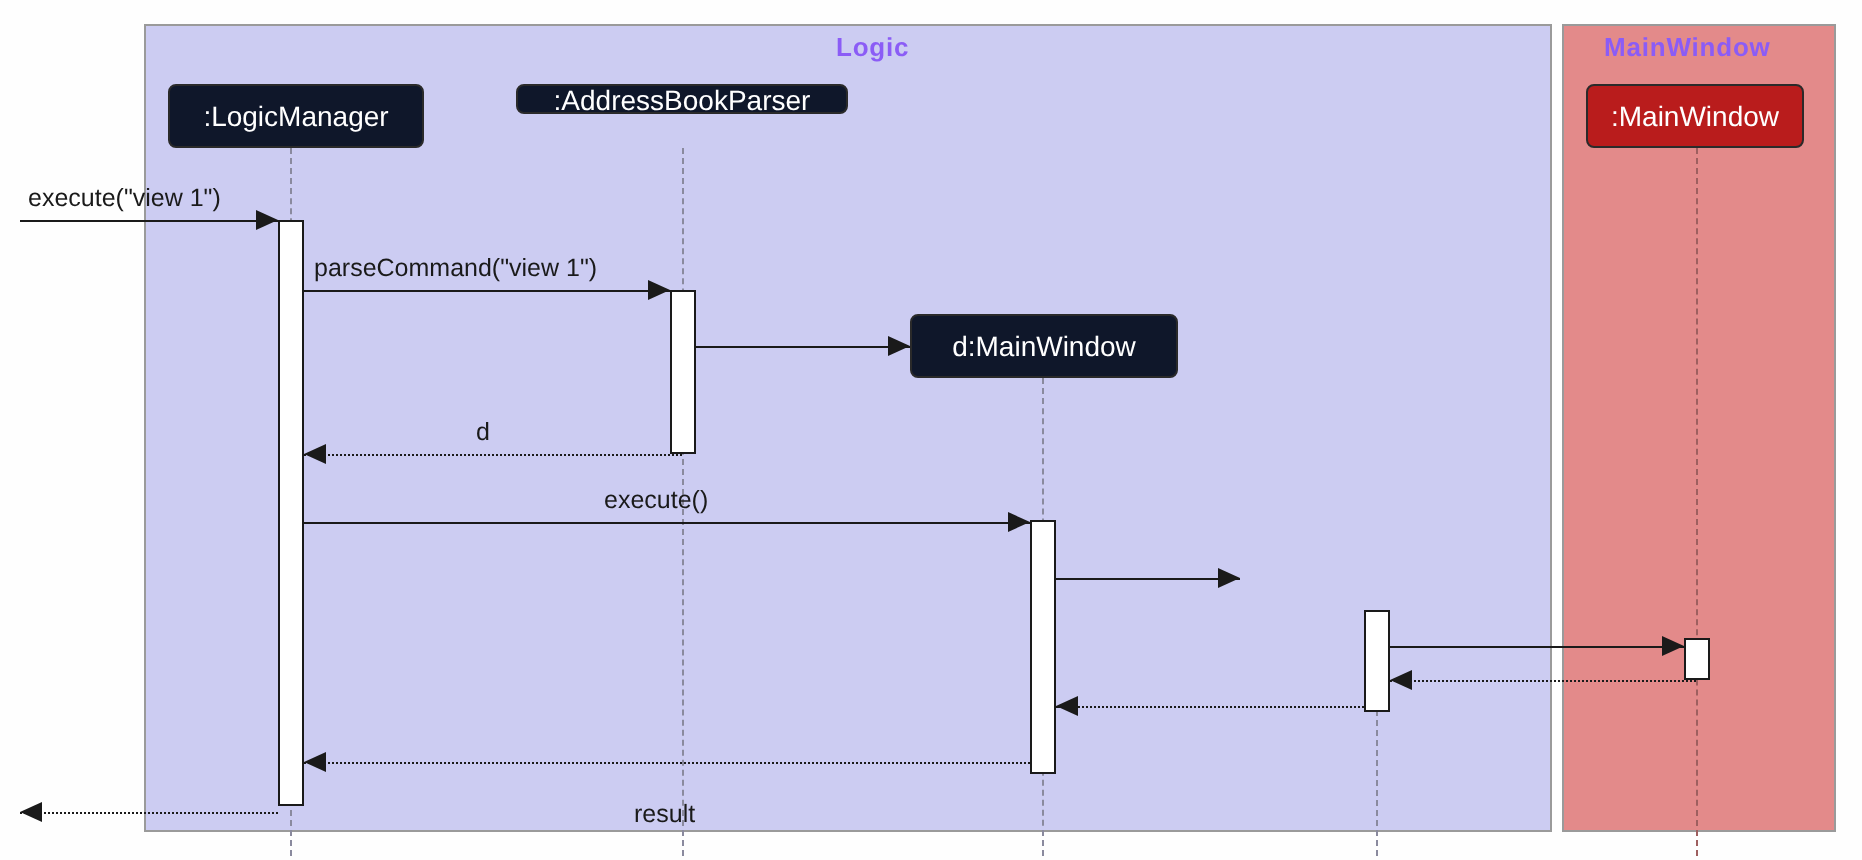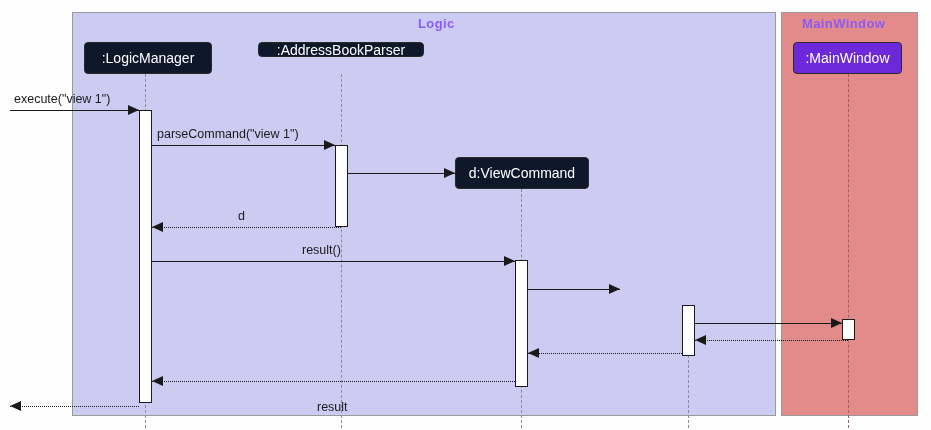--- a/index.html
+++ b/index.html
@@ -10,21 +10,21 @@
   .frame-label{position:absolute;font-size:13px;font-weight:bold;color:#8b5cf6;
     letter-spacing:.4px;white-space:nowrap;}
 
   .lifeline{position:absolute;width:0;border-left:1px dashed #8a8a9e;}
   .lifeline.on-red{border-left-color:#9e5f5f;}
 
   .objbox{position:absolute;box-sizing:border-box;border:1px solid #2a2a2a;
     border-radius:4px;display:flex;align-items:center;justify-content:center;
     color:#ffffff;font-size:14px;white-space:nowrap;}
   .objbox.blue{background:#0f172a;}
-  .objbox.darkred{background:#6d28d9;}
+  .objbox.darkred{background:#b91c1c;}
 
   .activation{position:absolute;box-sizing:border-box;background:#ffffff;
     border:1px solid #1a1a1a;}
 
   .msgline{position:absolute;height:0;border-top:1.4px solid #1a1a1a;}
   .msgline.dotted{border-top:1.4px dotted #1a1a1a;}
 
   .arrowR{position:absolute;width:0;height:0;
     border-top:5px solid transparent;border-bottom:5px solid transparent;
     border-left:11px solid #1a1a1a;}
@@ -42,39 +42,39 @@
     <div class="frame-label" style="left: 418px; top: 16px;">Logic</div>
     <div class="frame" style="left: 781px; top: 12px; width: 137px; height: 404px; background: rgb(227, 138, 138);"></div>
     <div class="frame-label" style="left: 802px; top: 16px;">MainWindow</div>
     <div class="lifeline" style="left: 145px; top: 74px; height: 354px;"></div>
     <div class="lifeline" style="left: 341px; top: 74px; height: 354px;"></div>
     <div class="lifeline" style="left: 521px; top: 189px; height: 239px;"></div>
     <div class="lifeline" style="left: 688px; top: 305px; height: 123px;"></div>
     <div class="lifeline on-red" style="left: 848px; top: 74px; height: 354px;"></div>
     <div class="objbox blue" style="left: 84px; top: 42px; width: 128px; height: 32px;">:LogicManager</div>
     <div class="objbox blue" style="left: 258px; top: 42px; width: 166px; height: 15px;">:AddressBookParser</div>
-    <div class="objbox blue" style="left: 455px; top: 157px; width: 134px; height: 32px;">d:ViewCommand</div>
+    <div class="objbox blue" style="left: 455px; top: 157px; width: 134px; height: 32px;">d:MainWindow</div>
     <div class="objbox darkred" style="left: 793px; top: 42px; width: 109px; height: 32px;">:MainWindow</div>
     <div class="activation" style="left: 139px; top: 110px; width: 13px; height: 293px;"></div>
     <div class="activation" style="left: 335px; top: 145px; width: 13px; height: 82px;"></div>
     <div class="activation" style="left: 515px; top: 260px; width: 13px; height: 127px;"></div>
     <div class="activation" style="left: 682px; top: 305px; width: 13px; height: 51px;"></div>
     <div class="activation" style="left: 842px; top: 319px; width: 13px; height: 21px;"></div>
     <div class="msgline" style="left: 10px; top: 110px; width: 129px;"></div>
     <div class="arrowR" style="left: 128px; top: 105px;"></div>
     <div class="msglabel" style="left: 14px; top: 92px;">execute("view 1")</div>
     <div class="msgline" style="left: 152px; top: 145px; width: 183px;"></div>
     <div class="arrowR" style="left: 324px; top: 140px;"></div>
     <div class="msglabel" style="left: 157px; top: 127px;">parseCommand("view 1")</div>
     <div class="msgline dotted" style="left: 152px; top: 227px; width: 189px;"></div>
     <div class="arrowL" style="left: 152px; top: 222px;"></div>
     <div class="msglabel" style="left: 238px; top: 209px;">d</div>
     <div class="msgline" style="left: 152px; top: 261px; width: 363px;"></div>
     <div class="arrowR" style="left: 504px; top: 256px;"></div>
-    <div class="msglabel" style="left: 302px; top: 243px;">result()</div>
+    <div class="msglabel" style="left: 302px; top: 243px;">execute()</div>
     <div class="msgline" style="left: 528px; top: 289px; width: 92px;"></div>
     <div class="arrowR" style="left: 609px; top: 284px;"></div>
     <div class="msgline" style="left: 695px; top: 323px; width: 147px;"></div>
     <div class="arrowR" style="left: 831px; top: 318px;"></div>
     <div class="msgline dotted" style="left: 695px; top: 340px; width: 153px;"></div>
     <div class="arrowL" style="left: 695px; top: 335px;"></div>
     <div class="msgline dotted" style="left: 528px; top: 353px; width: 154px;"></div>
     <div class="arrowL" style="left: 528px; top: 348px;"></div>
     <div class="msgline dotted" style="left: 152px; top: 381px; width: 363px;"></div>
     <div class="arrowL" style="left: 152px; top: 376px;"></div>

